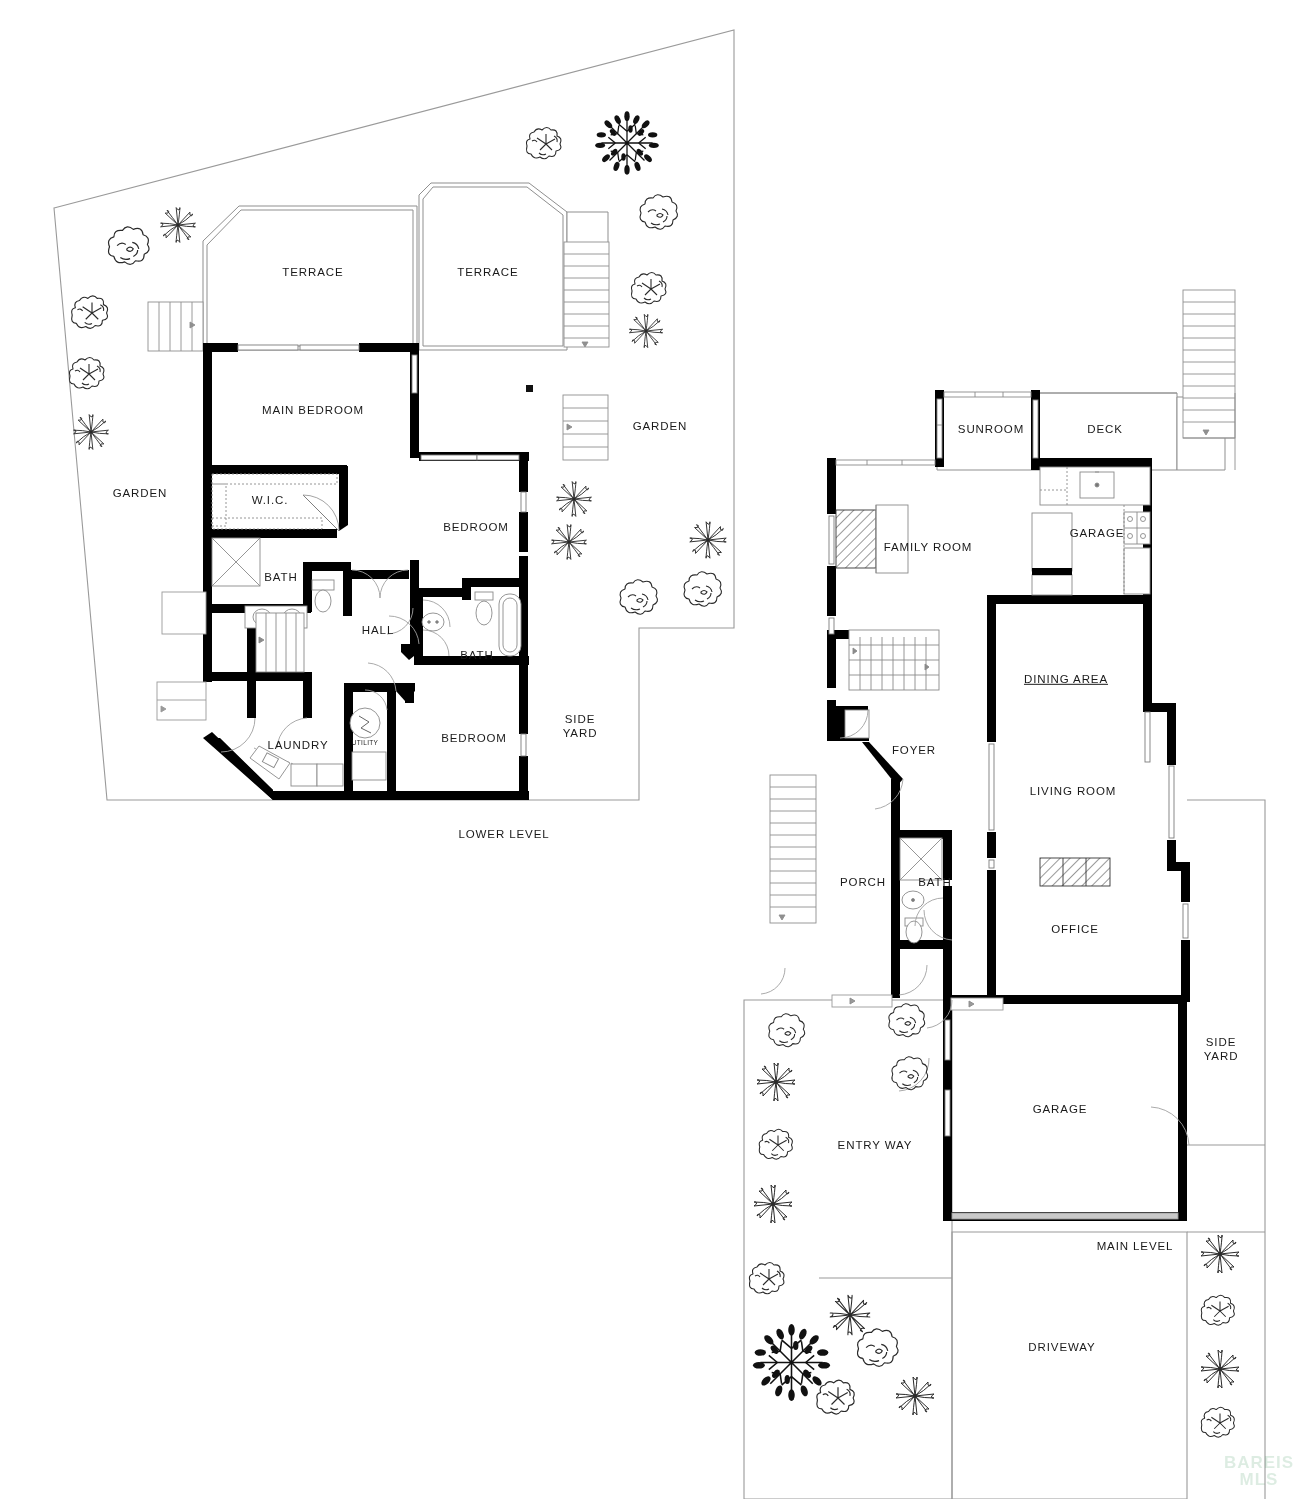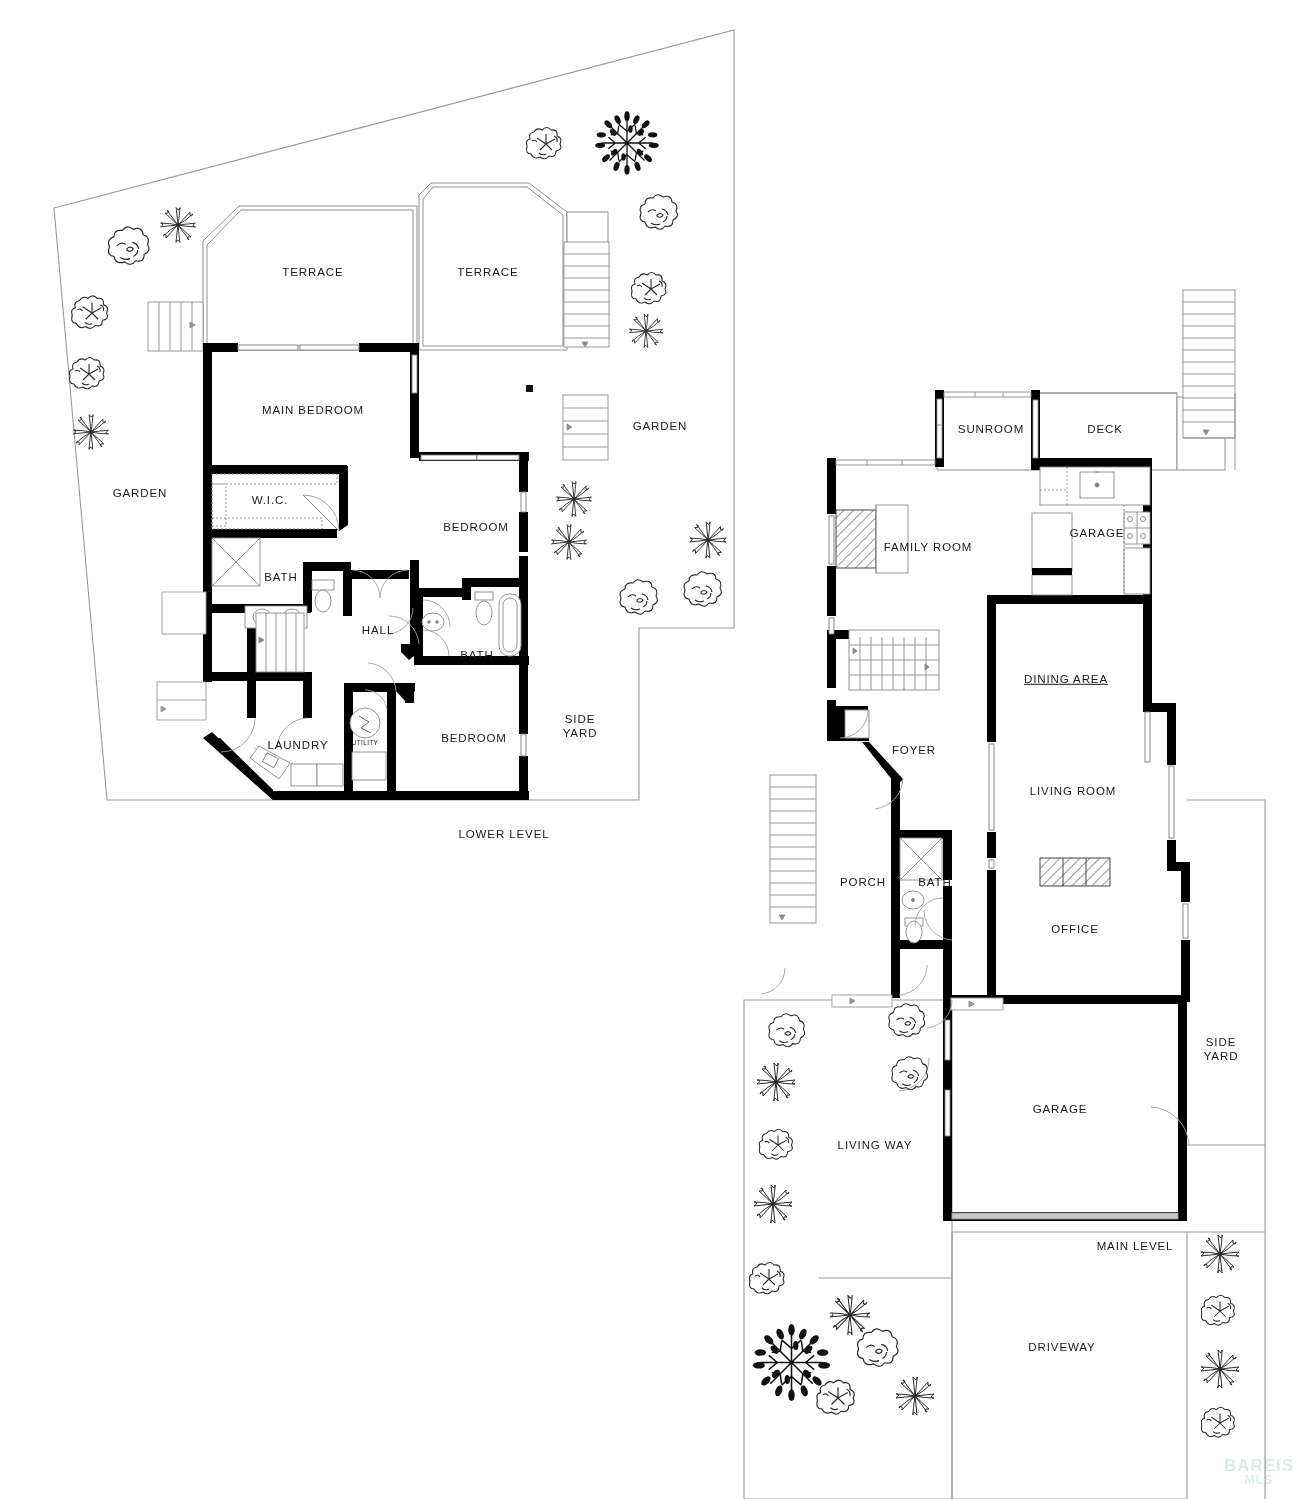--- a/index.html
+++ b/index.html
@@ -26,21 +26,21 @@
     width:92px;height:44px;
     opacity:0.14;
     display:flex;flex-direction:column;align-items:center;justify-content:center;
     color:#15803d;
     font-family:"Liberation Sans", sans-serif;
     font-weight:bold;
     letter-spacing:1px;
     line-height:1.0;
   }
   .watermark .wm1{font-size:17px;}
-  .watermark .wm2{font-size:12px;}
+  .watermark .wm2{font-size:17px;}
 </style>
 </head>
 <body>
 
 <div id="stage">
 
   <svg id="plan-svg" viewBox="0 0 1304 1499" xmlns="http://www.w3.org/2000/svg">
 
     <defs>
 
@@ -538,21 +538,21 @@
       <div class="rlabel" style="left: 1090px; top: 533px;">GARAGE</div>
       <div class="rlabel" style="left: 1059px; top: 679px; text-decoration: underline;">DINING AREA</div>
       <div class="rlabel" style="left: 907px; top: 750px;">FOYER</div>
       <div class="rlabel" style="left: 1066px; top: 791px;">LIVING ROOM</div>
       <div class="rlabel" style="left: 856px; top: 882px;">PORCH</div>
       <div class="rlabel" style="left: 928px; top: 882px;">BATH</div>
       <div class="rlabel" style="left: 1068px; top: 929px;">OFFICE</div>
       <div class="rlabel" style="left: 1053px; top: 1109px;">GARAGE</div>
       <div class="rlabel" style="left: 1214px; top: 1049px;">SIDE
 YARD</div>
-      <div class="rlabel" style="left: 868px; top: 1145px;">LIVING WAY</div>
+      <div class="rlabel" style="left: 868px; top: 1145px;">ENTRY WAY</div>
       <div class="rlabel" style="left: 1055px; top: 1347px;">DRIVEWAY</div>
       <div class="rlabel" style="left: 497px; top: 834px;">LOWER LEVEL</div>
       <div class="rlabel" style="left: 1128px; top: 1246px;">MAIN LEVEL</div>
     </div>
 
   <div class="watermark">
     <span class="wm1">BAREIS</span>
     <span class="wm2">MLS</span>
   </div>
 

